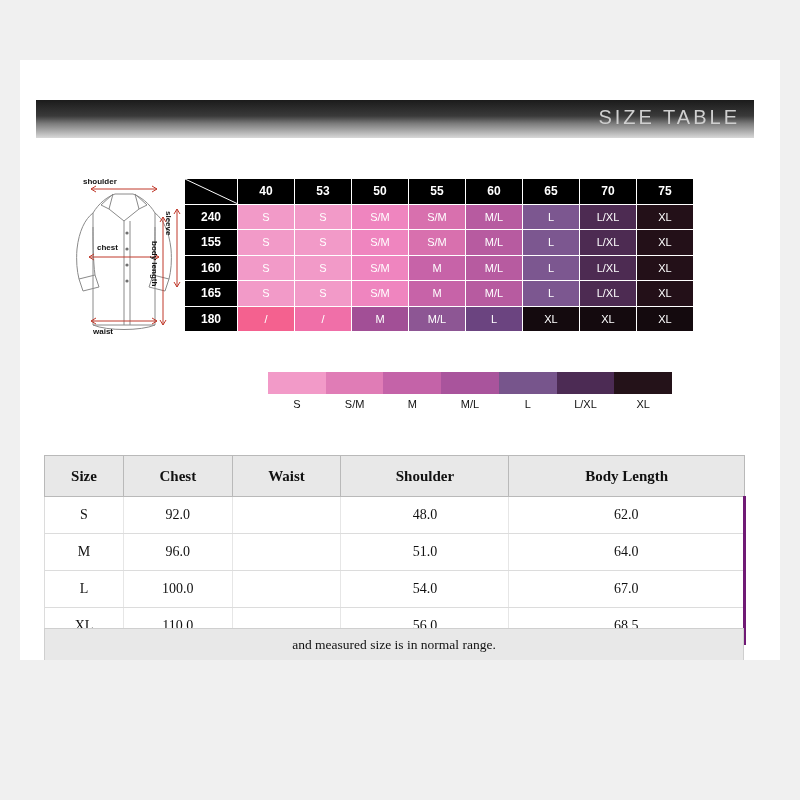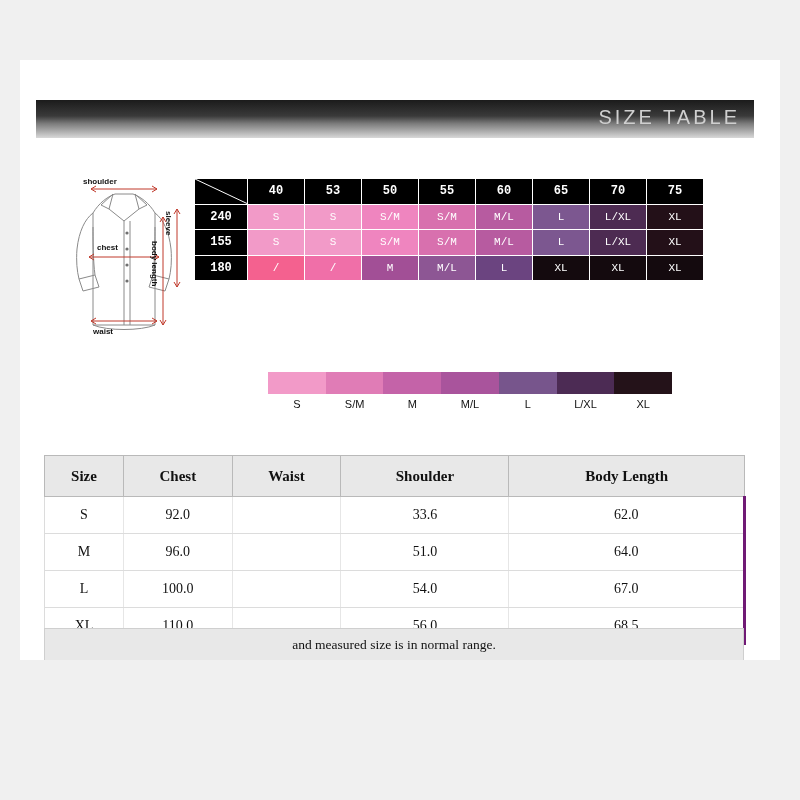--- a/index.html
+++ b/index.html
@@ -72,24 +72,24 @@
   }
   .lbl-bodylength {
     left: 104px; top: 66px;
     transform: rotate(90deg);
     transform-origin: left top;
   }
 
   
   .matrix {
     position: absolute;
-    left: 174px;
+    left: 164px;
     top: 118px;
     border-collapse: collapse;
-    font-family: Liberation Mono, monospace;
+    font-family: Liberation Sans, sans-serif;
   }
   .matrix td {
     width: 56px;
     height: 24.5px;
     text-align: center;
     vertical-align: middle;
     font-size: 11px;
     color: #ffffff;
     border: 1px solid #ffffff;
     padding: 0;
@@ -293,21 +293,43 @@
           <td style="background-color: rgb(242, 154, 200);">S</td>
           <td style="background-color: rgb(242, 154, 200);">S</td>
           <td style="background-color: rgb(239, 133, 191);">S/M</td>
           <td style="background-color: rgb(216, 112, 174);">S/M</td>
           <td style="background-color: rgb(183, 91, 160);">M/L</td>
           <td style="background-color: rgb(124, 87, 144);">L</td>
           <td style="background-color: rgb(77, 43, 82);">L/XL</td>
           <td style="background-color: rgb(35, 16, 24);">XL</td>
         </tr>
 
-
+        <tr>
+          <td class="rowhead">160</td>
+          <td style="background-color: rgb(242, 154, 200);">S</td>
+          <td style="background-color: rgb(242, 154, 200);">S</td>
+          <td style="background-color: rgb(239, 133, 191);">S/M</td>
+          <td style="background-color: rgb(199, 99, 168);">M</td>
+          <td style="background-color: rgb(183, 91, 160);">M/L</td>
+          <td style="background-color: rgb(124, 87, 144);">L</td>
+          <td style="background-color: rgb(77, 43, 82);">L/XL</td>
+          <td style="background-color: rgb(35, 16, 24);">XL</td>
+        </tr>
+
+        <tr>
+          <td class="rowhead">165</td>
+          <td style="background-color: rgb(242, 154, 200);">S</td>
+          <td style="background-color: rgb(242, 154, 200);">S</td>
+          <td style="background-color: rgb(239, 133, 191);">S/M</td>
+          <td style="background-color: rgb(199, 99, 168);">M</td>
+          <td style="background-color: rgb(183, 91, 160);">M/L</td>
+          <td style="background-color: rgb(124, 87, 144);">L</td>
+          <td style="background-color: rgb(77, 43, 82);">L/XL</td>
+          <td style="background-color: rgb(35, 16, 24);">XL</td>
+        </tr>
 
 
 
         <tr>
           <td class="rowhead">180</td>
           <td style="background-color: rgb(244, 97, 143);">/</td>
           <td style="background-color: rgb(240, 111, 168);">/</td>
           <td style="background-color: rgb(162, 79, 150);">M</td>
           <td style="background-color: rgb(141, 86, 148);">M/L</td>
           <td style="background-color: rgb(107, 68, 128);">L</td>
@@ -347,21 +369,21 @@
           <th>Waist</th>
           <th>Shoulder</th>
           <th>Body Length</th>
         </tr>
       </thead>
       <tbody>
         <tr>
           <td>S</td>
           <td>92.0</td>
           <td></td>
-          <td>33.6</td>
+          <td>48.0</td>
           <td>62.0</td>
         </tr>
         <tr>
           <td>M</td>
           <td>96.0</td>
           <td></td>
           <td>51.0</td>
           <td>64.0</td>
         </tr>
         <tr>

